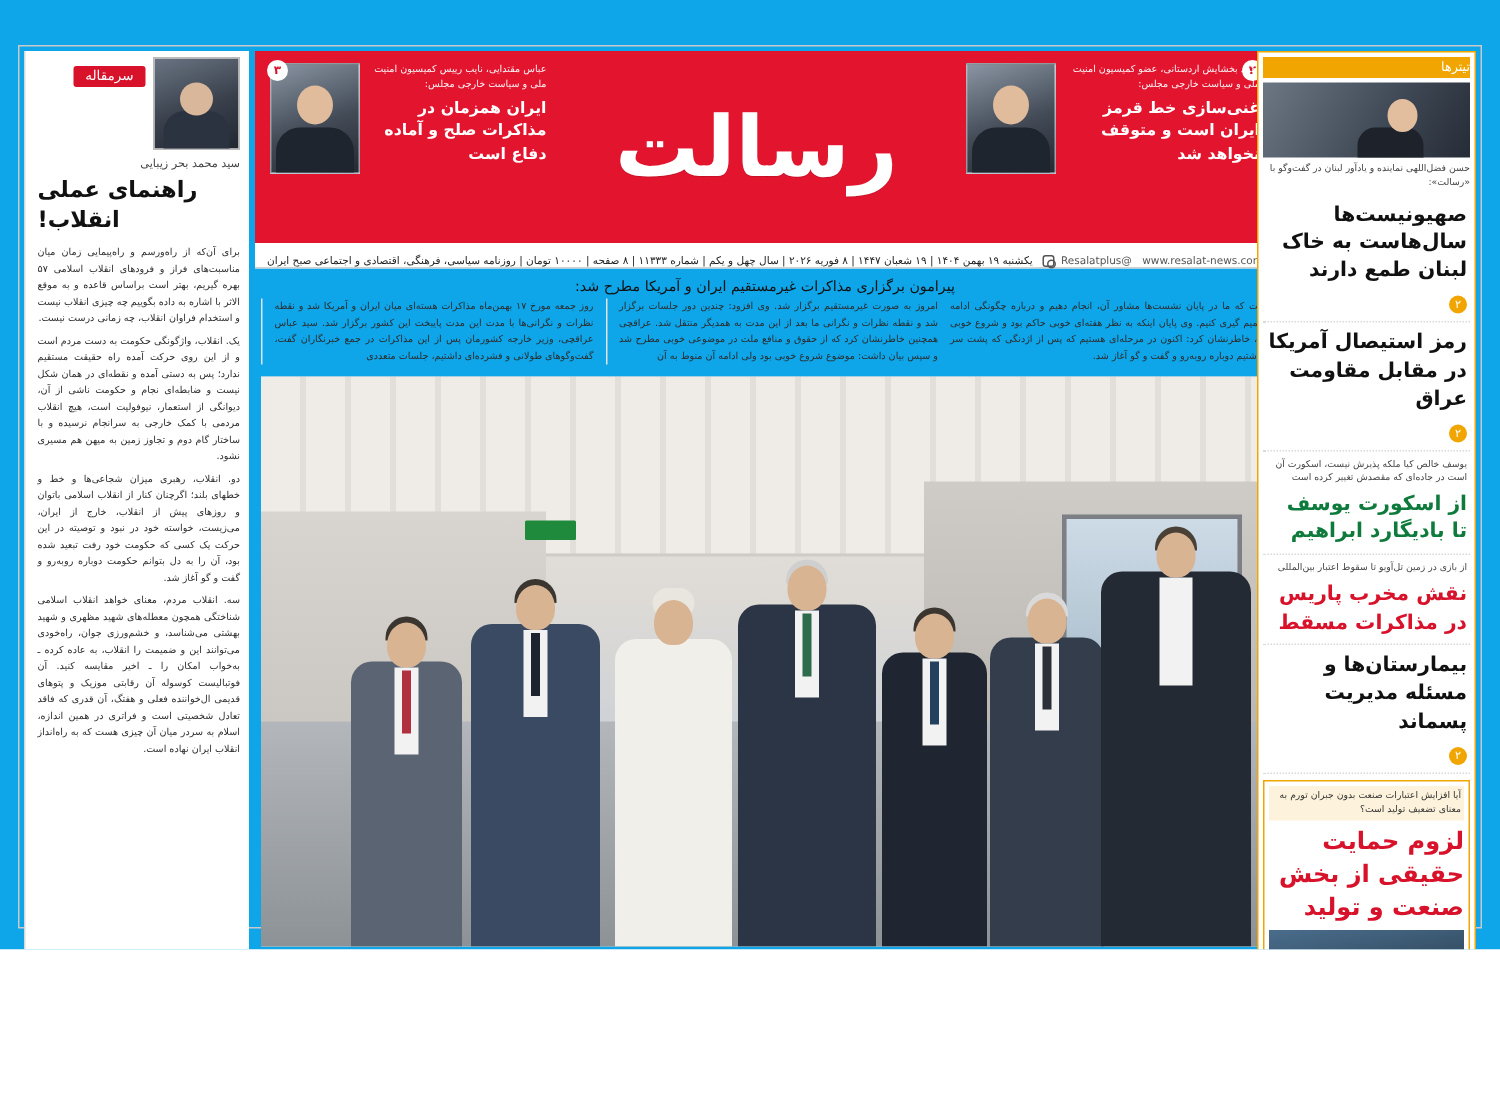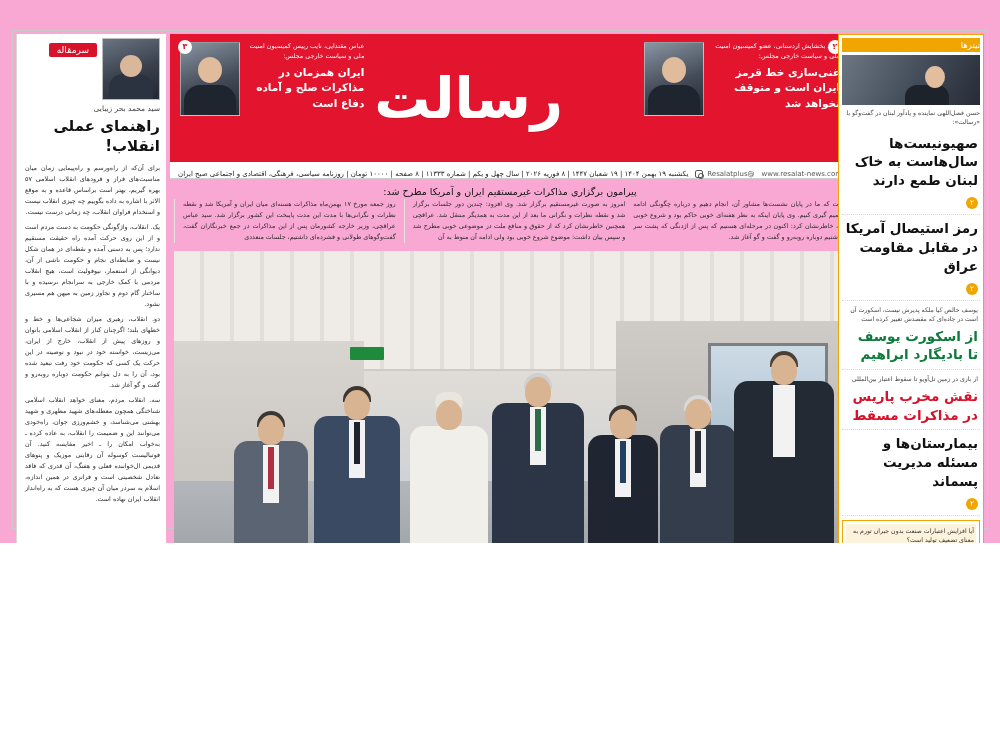--- a/index.html
+++ b/index.html
@@ -3,22 +3,22 @@
 <meta charset="utf-8">
 <style>
   * { box-sizing: border-box; }
   html, body {
     margin: 0; padding: 0;
     background: #ffffff;
     font-family: "DejaVu Sans", "Liberation Sans", sans-serif;
   }
   #page {
     position: relative;
-    width: 1000px; height: 543px;
-    background: #f9a8d4;
+    width: 1000px; height: 633px;
+    background: #0ea5e9;
     overflow: hidden;
   }
   
   .frame {
     position: absolute;
     top: 30px; left: 12px; right: 12px; bottom: 14px;
     border: 1px solid #c9c9c9;
   }
   
   .col-left {
@@ -58,21 +58,21 @@
     position:absolute; left:50%; top:58%;
     width:44px;height:34px;border-radius:14px 14px 0 0;
     background:#2c3340; transform:translateX(-50%);
   }
   .author-name {
     font-size: 7.5px; color: #444; text-align: right;
     margin: 0 0 3px 0; clear: both;
   }
   .op-title {
     font-size: 15px; font-weight: bold; color: #111;
-    text-align: right; line-height: 1.35; margin: 1px 0 6px 0;
+    text-align: left; line-height: 1.35; margin: 1px 0 6px 0;
   }
   .op-body {
     font-size: 6.4px; line-height: 1.72; color: #2b2b2b;
     text-align: justify; direction: rtl;
   }
   .op-body p { margin: 0 0 4px 0; }
   .page-num-left {
     position: absolute; bottom: 2px; left: 6px;
     width: 14px; height: 14px; border-radius: 50%;
     background: #d8122a; color: #fff;
@@ -85,21 +85,21 @@
   }
   
   .masthead {
     position: relative;
     height: 128px;
     background: #e2142e;
     display: flex; flex-direction: row-reverse; align-items: stretch;
   }
   .mast-logo {
     flex: 0 0 260px;
-    display: flex; align-items: center; justify-content: flex-end;
+    display: flex; align-items: center; justify-content: center;
     position: relative;
   }
   .mast-logo .logo-text {
     color: #fff; font-size: 56px; font-weight: bold;
     letter-spacing: -2px; font-family: "DejaVu Sans", sans-serif;
     text-shadow: 0 1px 0 rgba(0,0,0,.12);
     direction: rtl;
   }
   .mast-side {
     flex: 1 1 auto;

